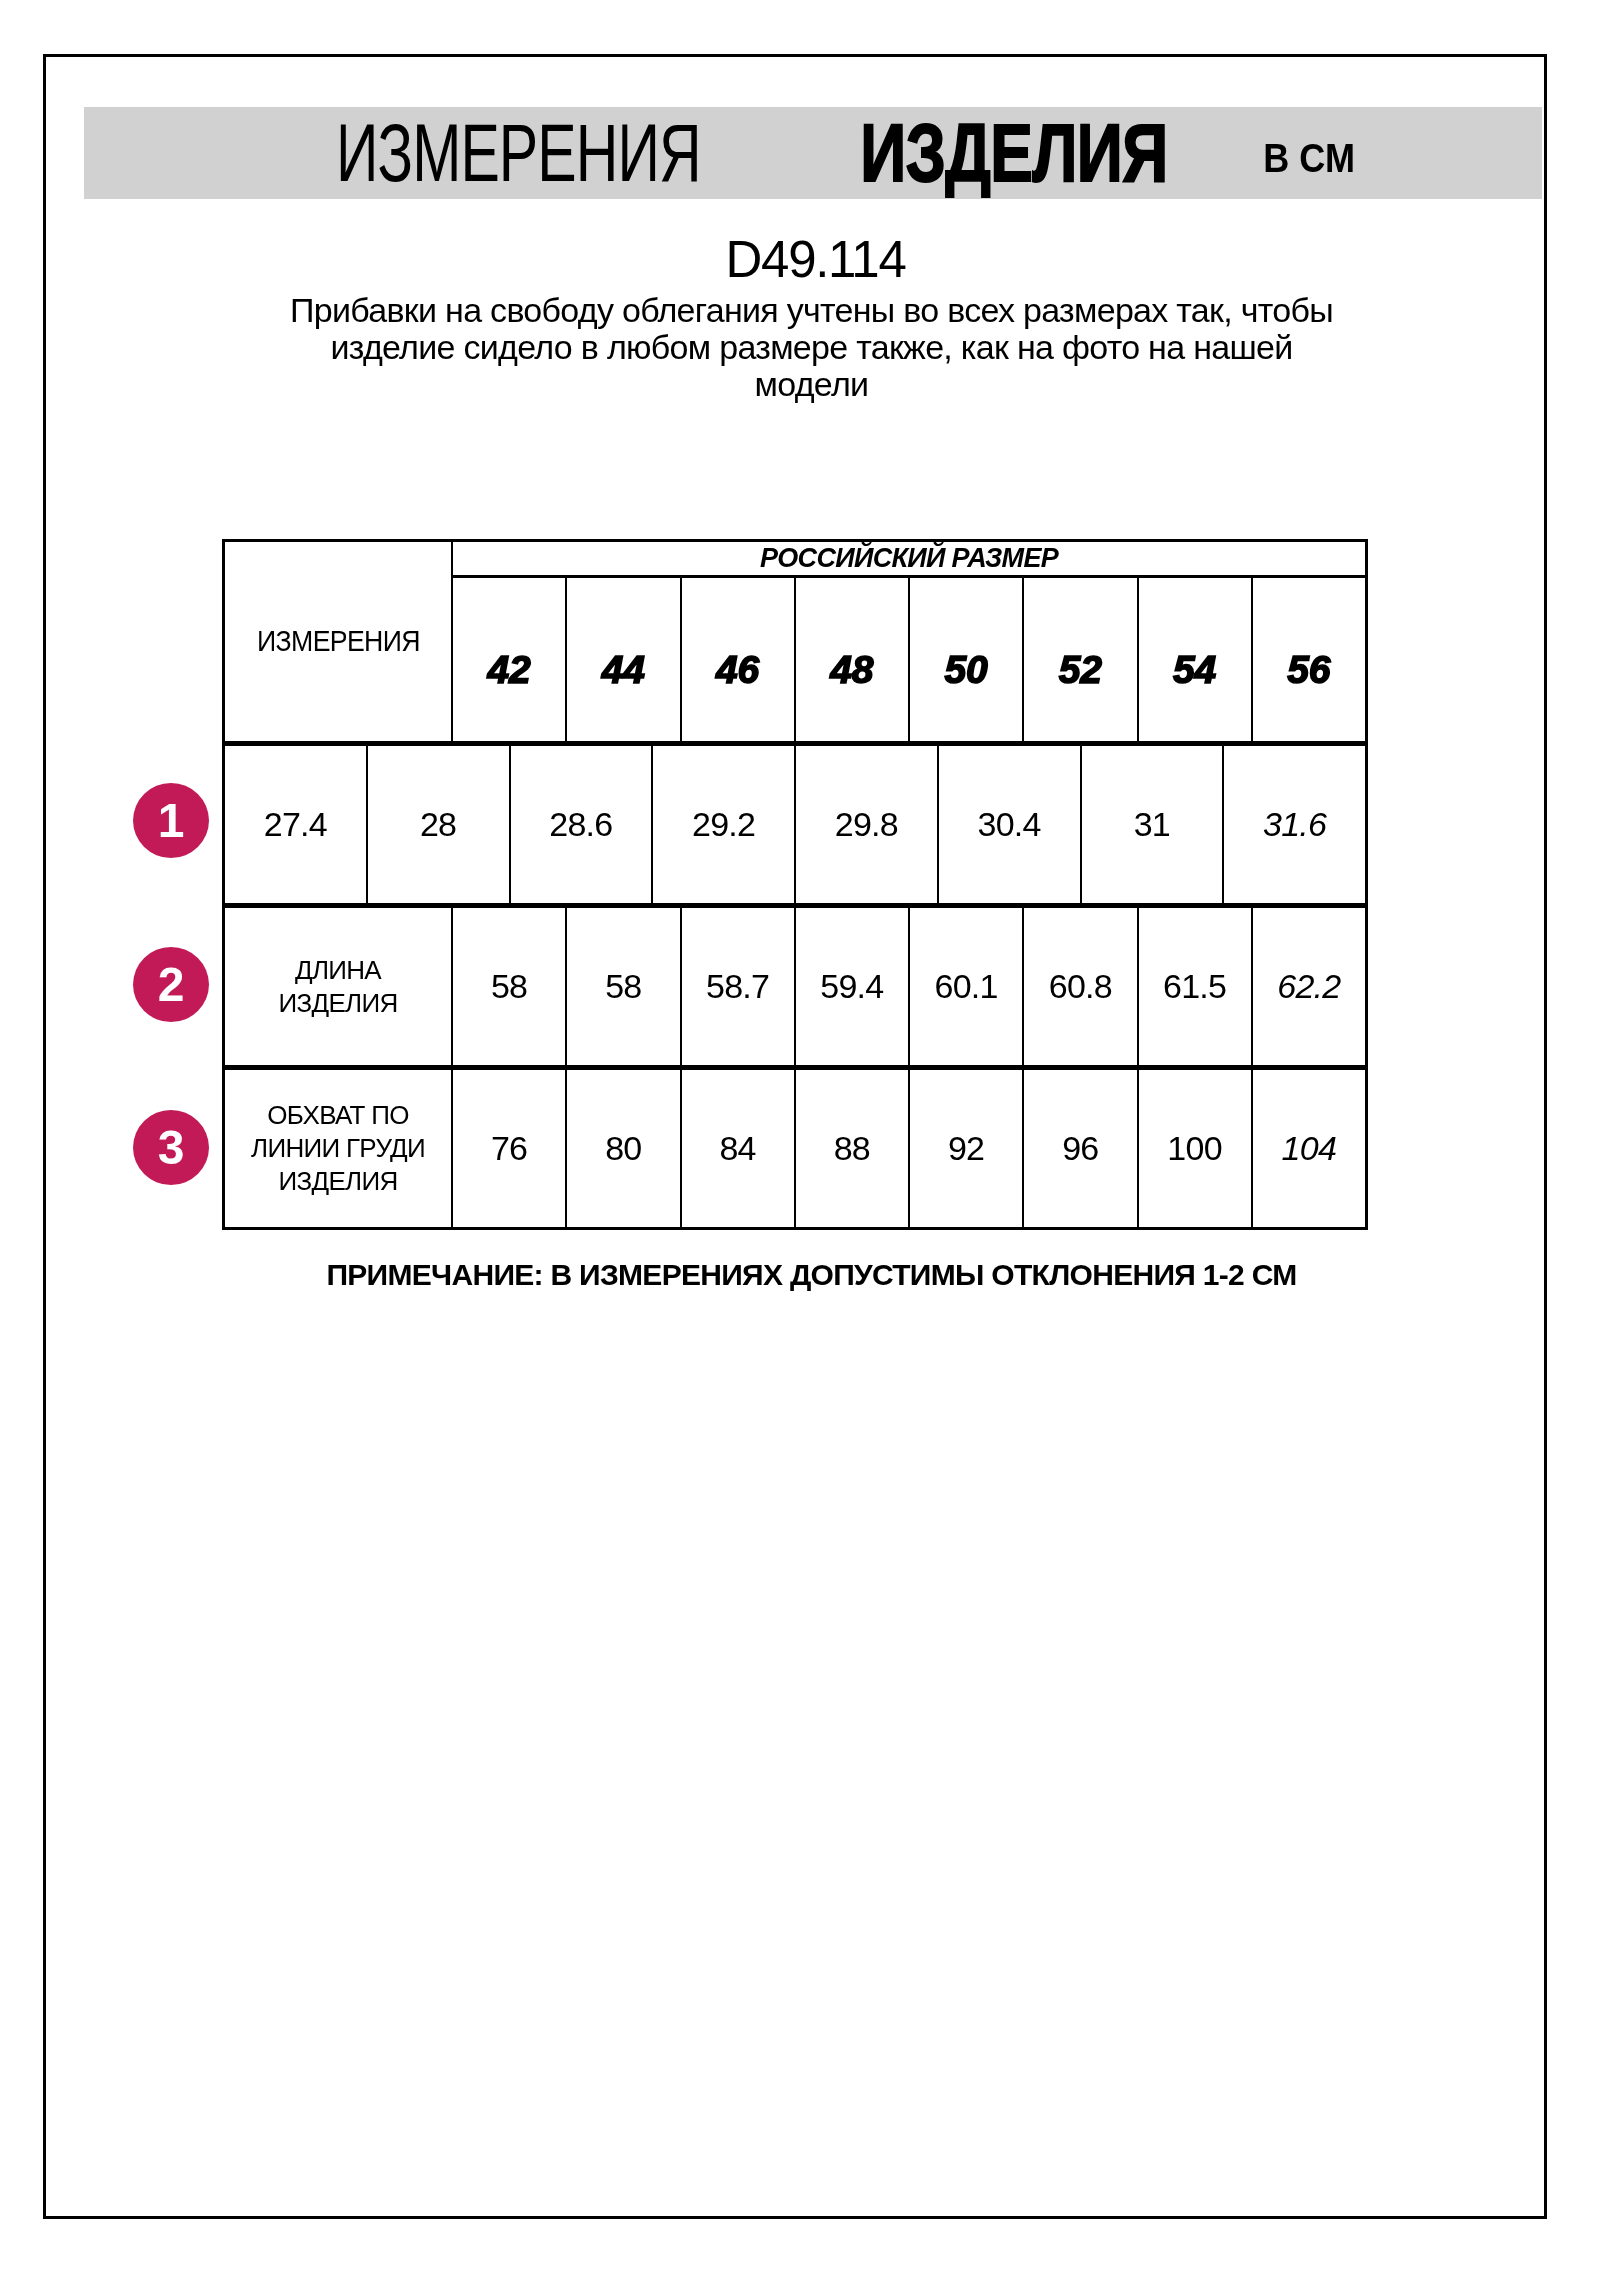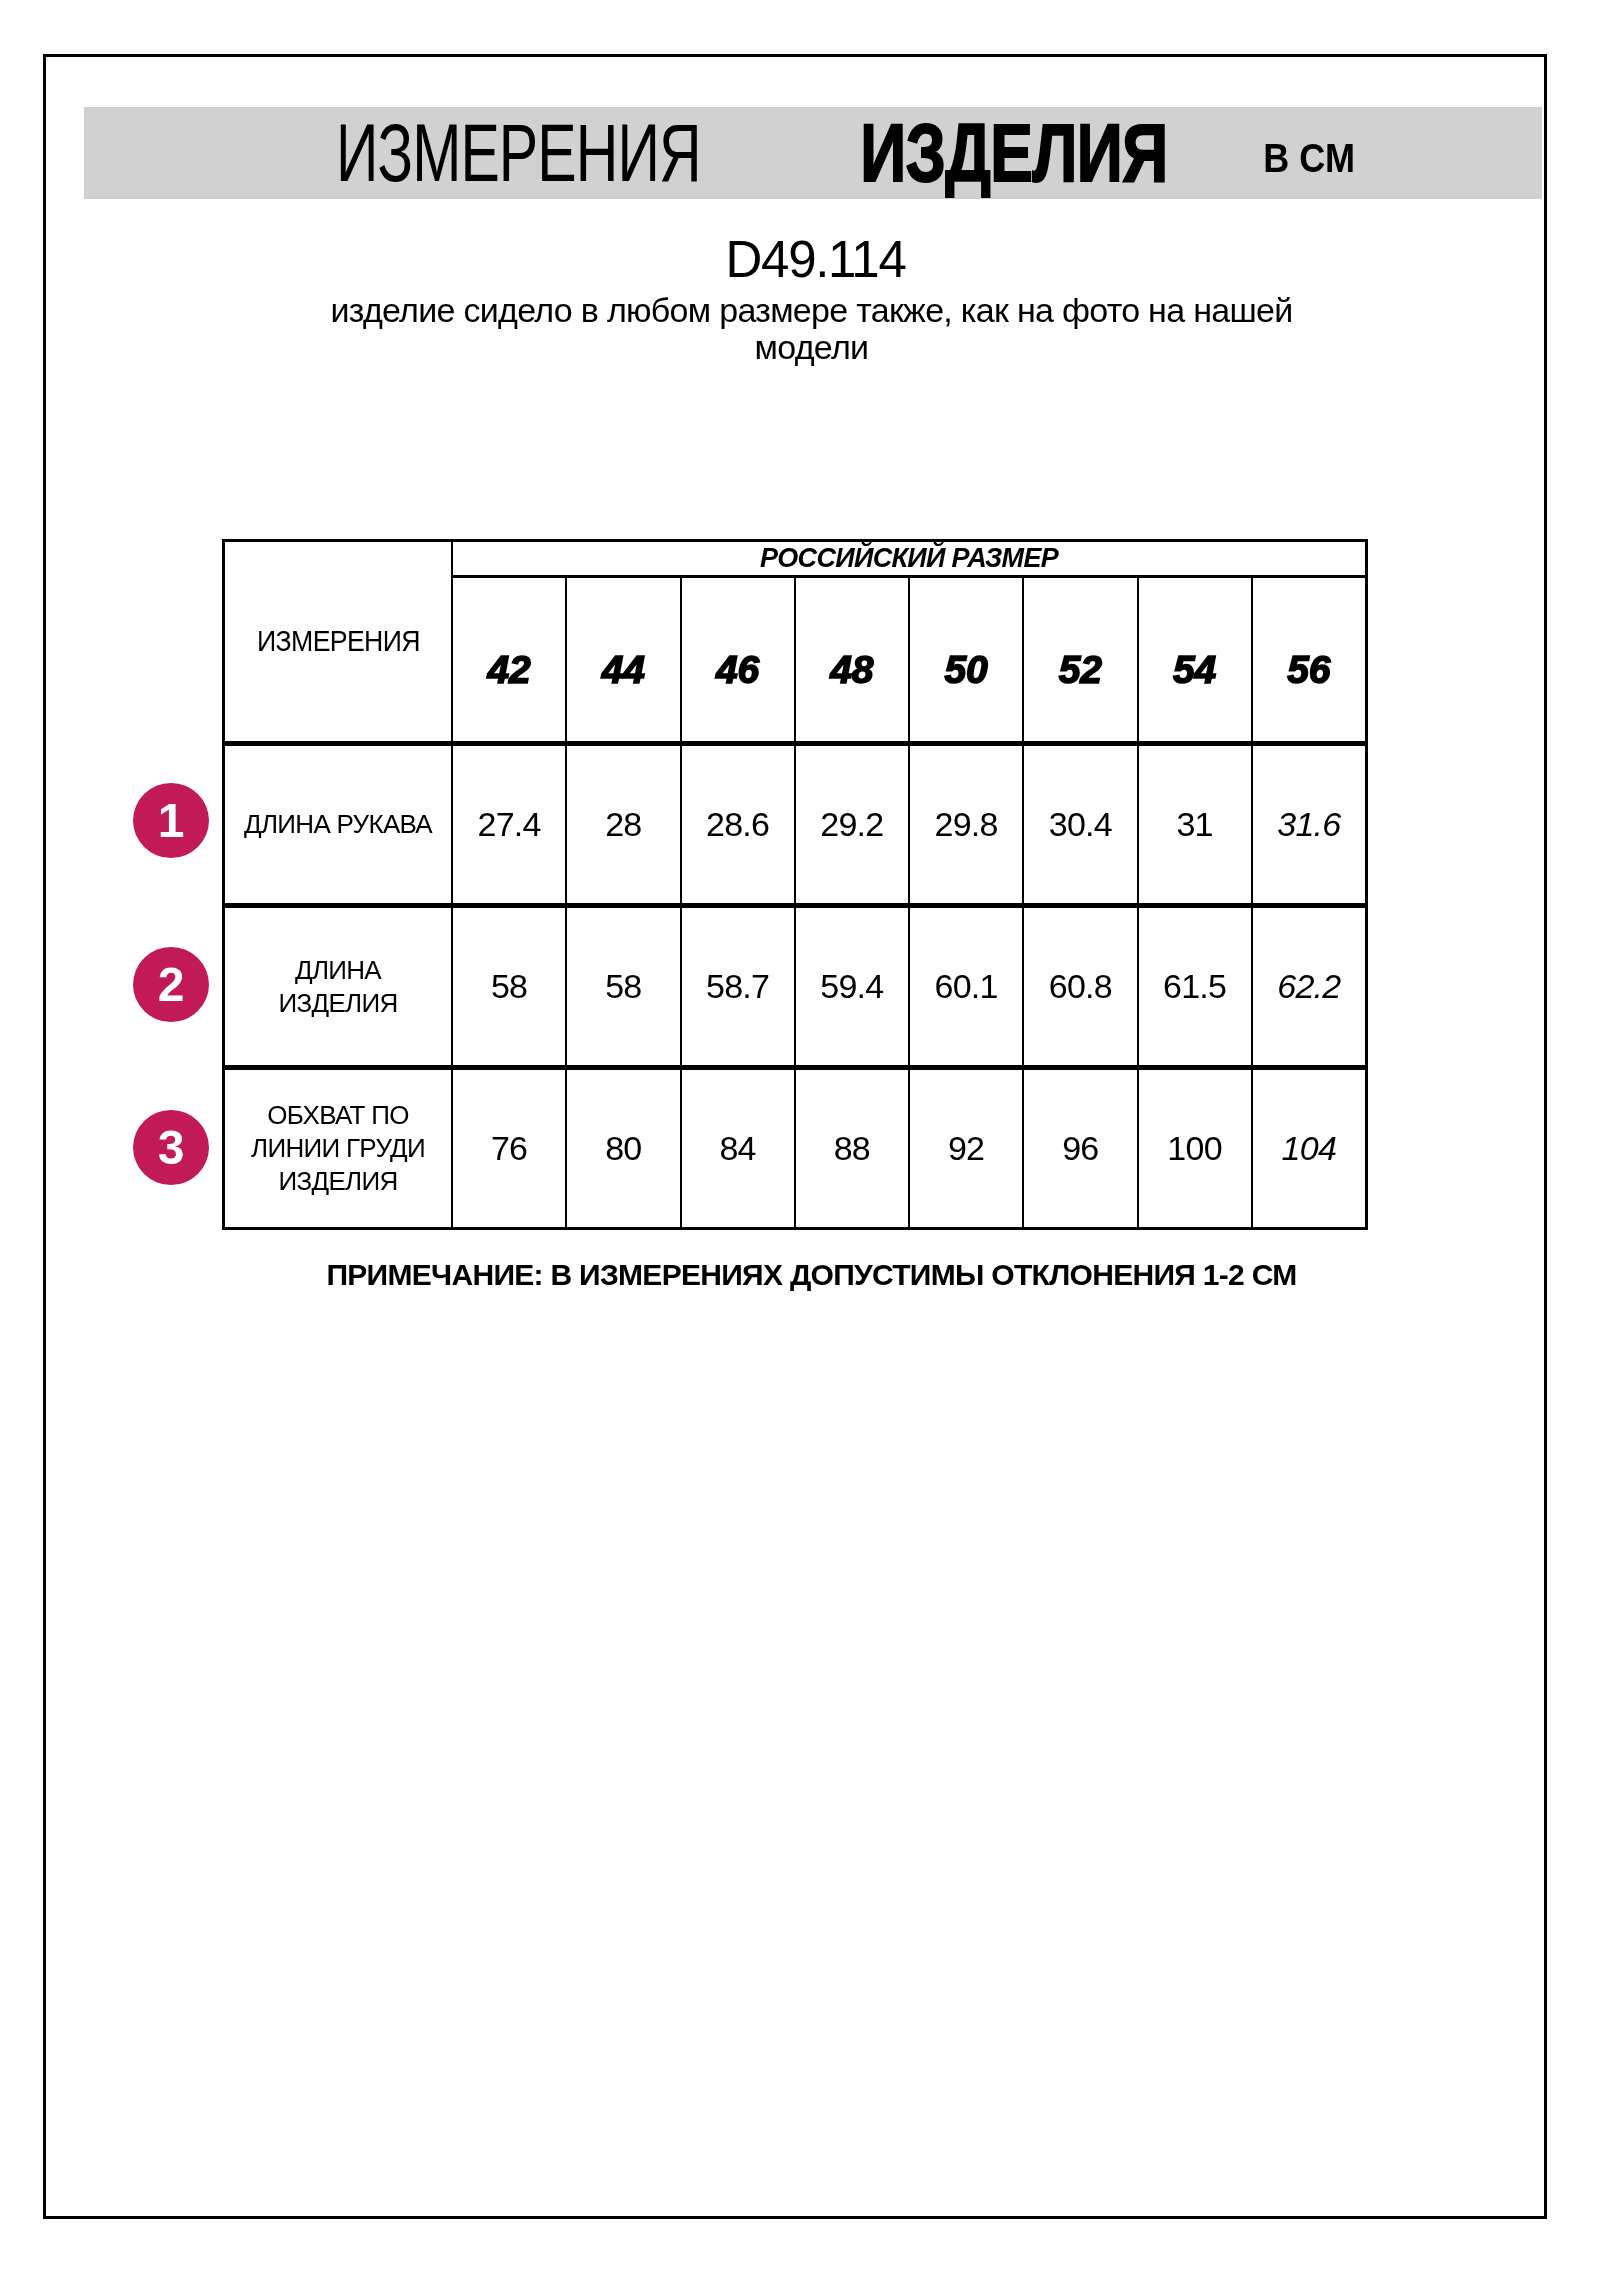--- a/index.html
+++ b/index.html
@@ -213,20 +213,21 @@
 
 <div class="title-band">
   <span class="title-main">ИЗМЕРЕНИЯ</span>
   <span class="title-secondary">ИЗДЕЛИЯ</span>
   <span class="title-unit">В СМ</span>
 </div>
 
 <div class="article-code">D49.114</div>
 
 <div class="description">
+  <div>Прибавки на свободу облегания учтены во всех размерах так, чтобы</div>
   <div>изделие сидело в любом размере также, как на фото на нашей</div>
   <div>модели</div>
 </div>
 
 <div class="size-table">
   <div class="thead-block">
     <div class="col-measure">
       <span class="corner-label">ИЗМЕРЕНИЯ</span>
     </div>
     <div class="thead-right">
@@ -238,21 +239,20 @@
         <div class="size-cell">48</div>
         <div class="size-cell">50</div>
         <div class="size-cell">52</div>
         <div class="size-cell">54</div>
         <div class="size-cell">56</div>
       </div>
     </div>
   </div>
 
   <div class="data-row">
-    <div class="row-label-cell">ДЛИНА РУКАВА</div>
     <div class="value-cell">27.4</div>
     <div class="value-cell">28</div>
     <div class="value-cell">28.6</div>
     <div class="value-cell">29.2</div>
     <div class="value-cell">29.8</div>
     <div class="value-cell">30.4</div>
     <div class="value-cell">31</div>
     <div class="value-cell">31.6</div>
   </div>
 

